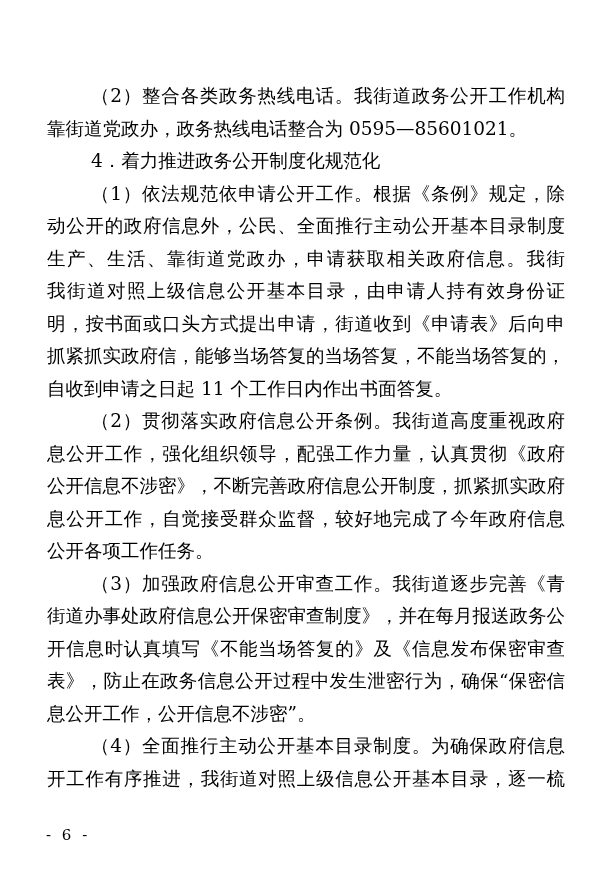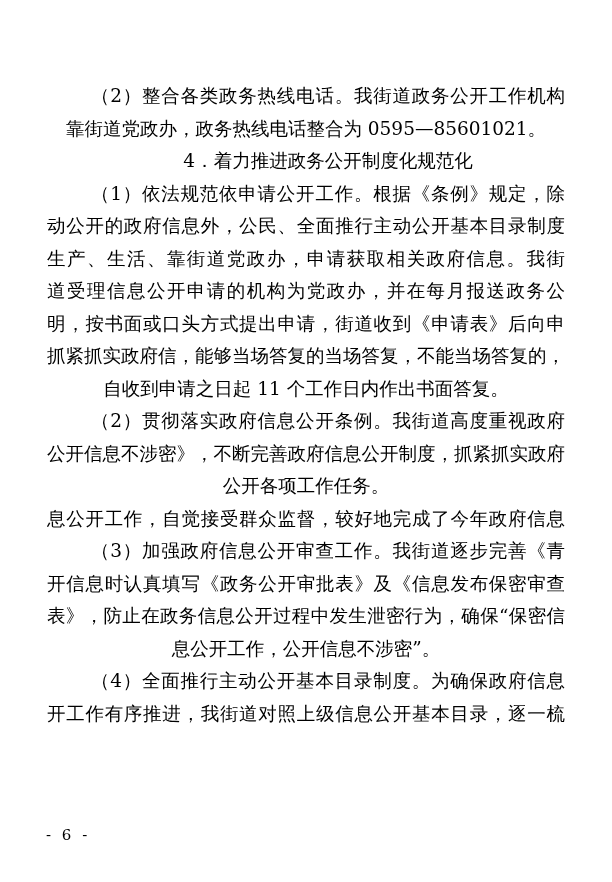--- a/index.html
+++ b/index.html
@@ -22,21 +22,21 @@
     top: 80px;
     width: 518px;
   }
   .ln {
     height: 32.5px;
     line-height: 32.5px;
     font-size: 18.5px;
     color: #000000;
     white-space: normal;
     overflow: hidden;
-    text-align: center;
+    text-align: left;
   }
   
   .ln.j {
     text-align: justify;
     text-align-last: justify;
     text-justify: inter-character;
   }
   
   .ln.i {
     padding-left: 44px;
@@ -55,29 +55,31 @@
 <body>
 
 <div class="page">
   <div class="content">
     <div class="ln j i">（2）整合各类政务热线电话。我街道政务公开工作机构挂</div>
     <div class="ln">靠街道党政办，政务热线电话整合为 0595—85601021。</div>
     <div class="ln i">4．着力推进政务公开制度化规范化</div>
     <div class="ln j i">（1）依法规范依申请公开工作。根据《条例》规定，除主</div>
     <div class="ln j">动公开的政府信息外，公民、全面推行主动公开基本目录制度</div>
     <div class="ln j">生产、生活、靠街道党政办，申请获取相关政府信息。我街</div>
-    <div class="ln j">道受理信息公开申请的机构为党政办，并在每月报送政务公</div>
+    <div class="ln j">我街道对照上级信息公开基本目录，由申请人持有效身份证</div>
     <div class="ln j">明，按书面或口头方式提出申请，街道收到《申请表》后向申</div>
     <div class="ln j">抓紧抓实政府信，能够当场答复的当场答复，不能当场答复的，</div>
     <div class="ln">自收到申请之日起 11 个工作日内作出书面答复。</div>
     <div class="ln j i">（2）贯彻落实政府信息公开条例。我街道高度重视政府信</div>
+    <div class="ln j">息公开工作，强化组织领导，配强工作力量，认真贯彻《政府</div>
     <div class="ln j">公开信息不涉密》，不断完善政府信息公开制度，抓紧抓实政府信</div>
+    <div class="ln j">息公开工作，自觉接受群众监督，较好地完成了今年政府信息</div>
     <div class="ln">公开各项工作任务。</div>
-    <div class="ln j">息公开工作，自觉接受群众监督，较好地完成了今年政府信息</div>
     <div class="ln j i">（3）加强政府信息公开审查工作。我街道逐步完善《青阳</div>
-    <div class="ln j">开信息时认真填写《政务公开审批表》及《信息发布保密审查</div>
+    <div class="ln j">街道办事处政府信息公开保密审查制度》，并在每月报送政务公</div>
+    <div class="ln j">开信息时认真填写《不能当场答复的》及《信息发布保密审查</div>
     <div class="ln j">表》，防止在政务信息公开过程中发生泄密行为，确保“保密信</div>
     <div class="ln">息公开工作，公开信息不涉密”。</div>
     <div class="ln j i">（4）全面推行主动公开基本目录制度。为确保政府信息公</div>
     <div class="ln j">开工作有序推进，我街道对照上级信息公开基本目录，逐一梳</div>
   </div>
   <div class="pagenum">- 6 -</div>
 </div>
 
 </body></html>

